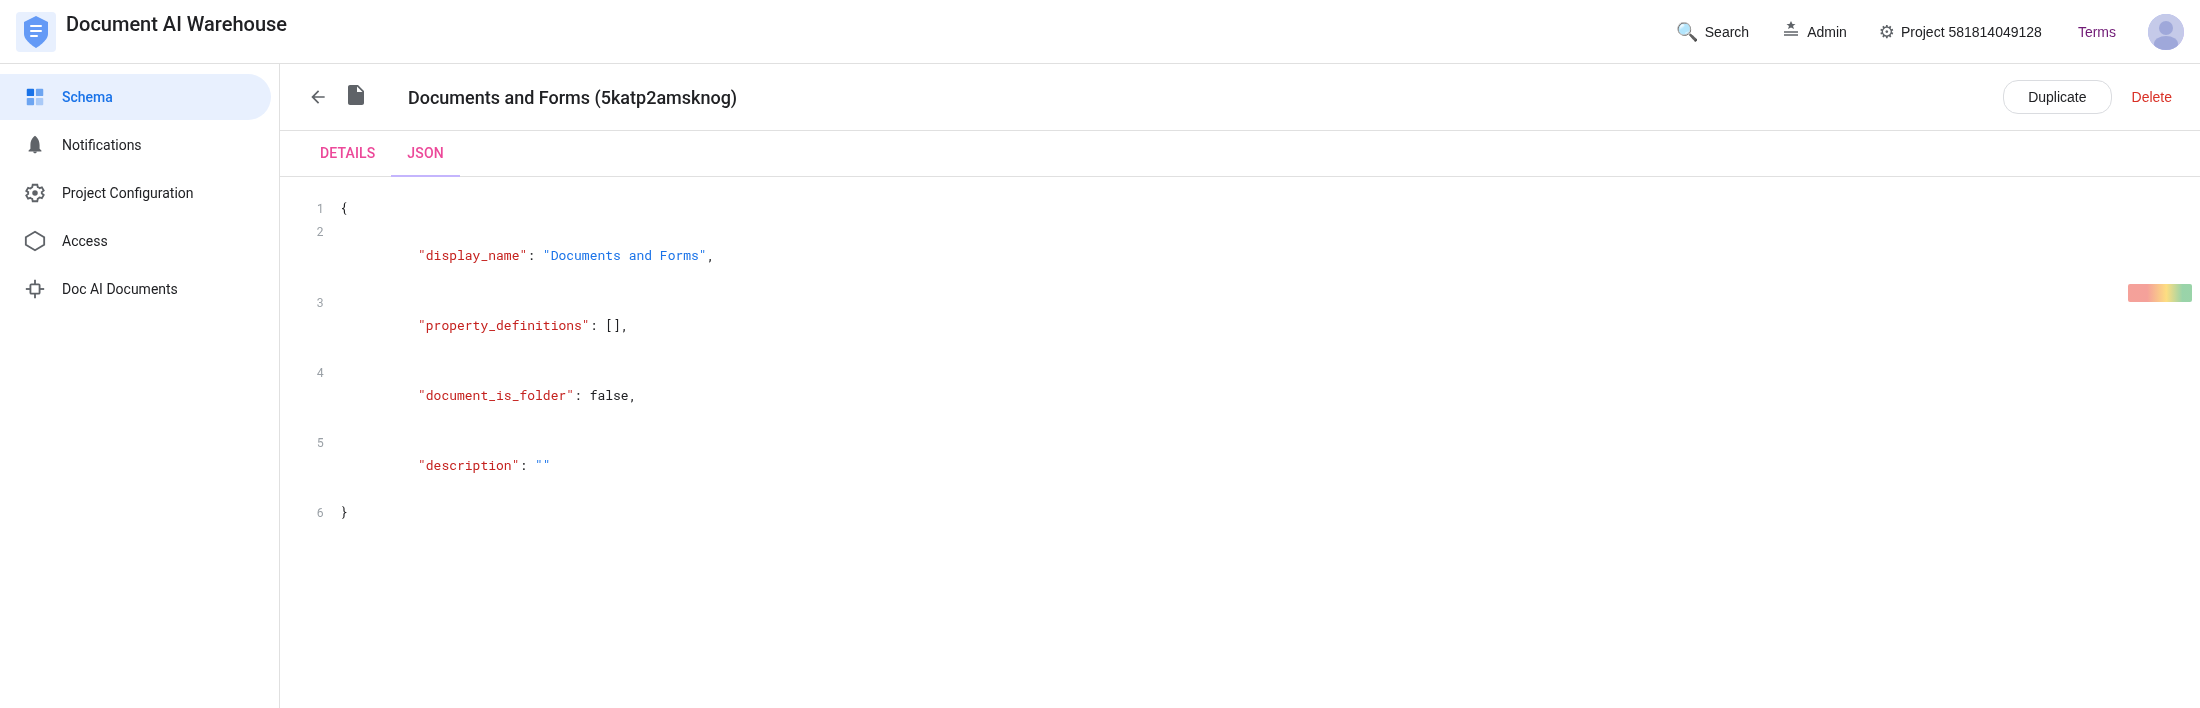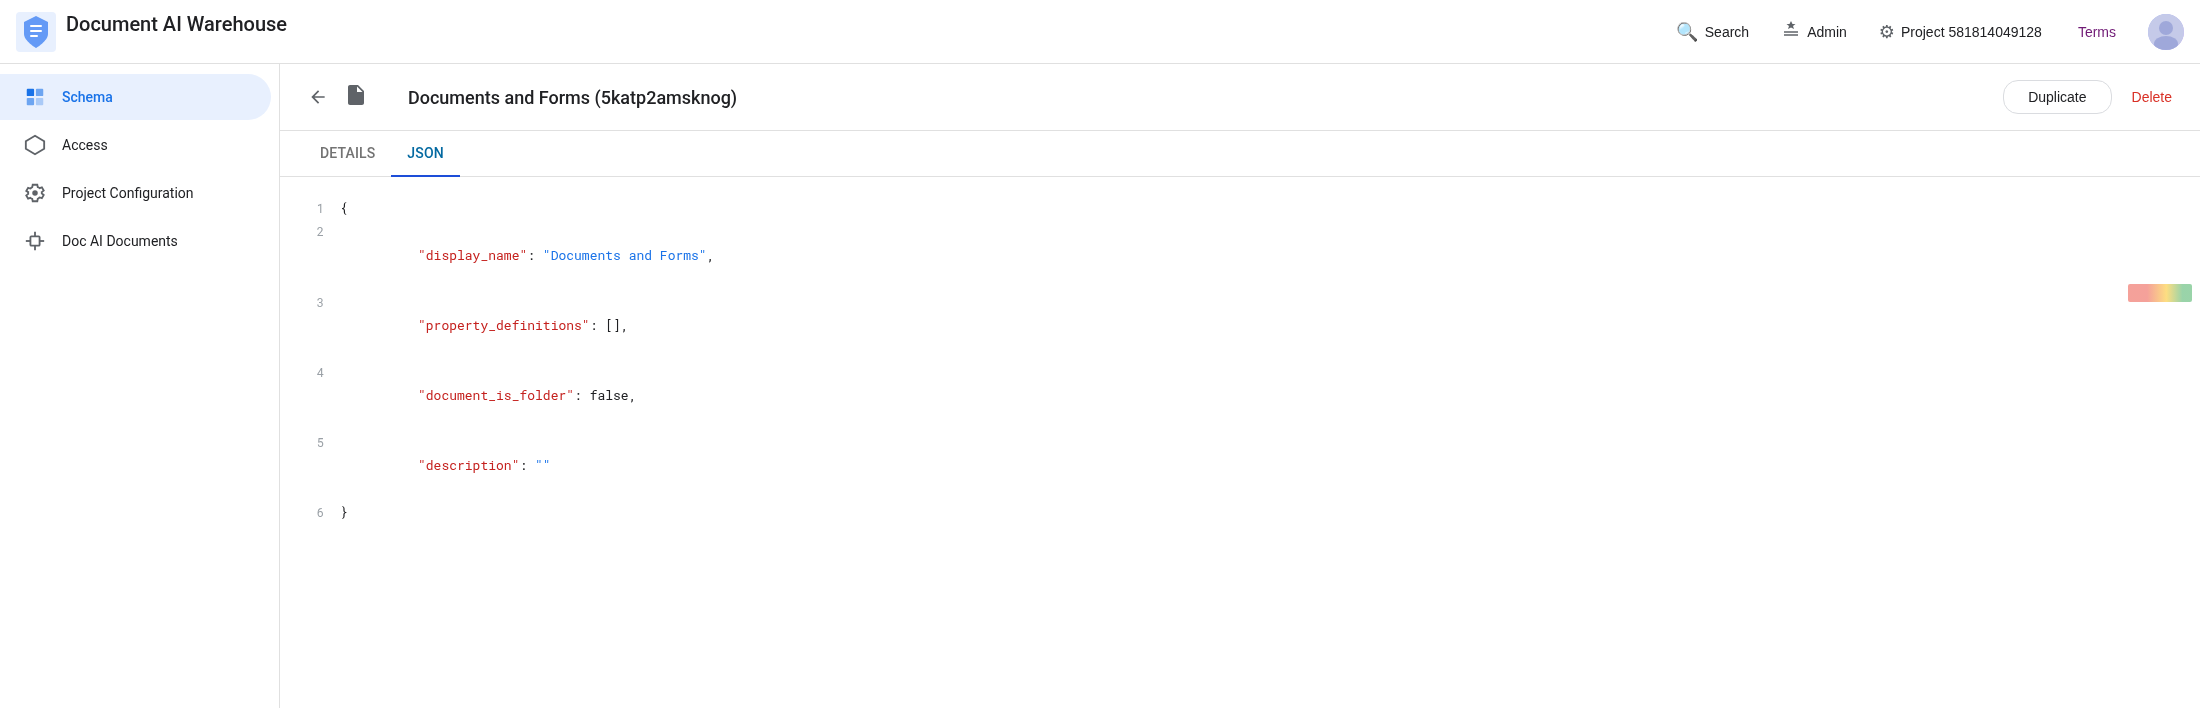--- a/index.html
+++ b/index.html
@@ -184,28 +184,28 @@
     .tabs {
       display: flex;
       border-bottom: 1px solid #e0e0e0;
       padding: 0 24px;
     }
     .tab {
       padding: 14px 16px;
       font-size: 14px;
       font-weight: 500;
       cursor: pointer;
-      color: #737373;
+      color: #ec4899;
       border-bottom: 2px solid transparent;
       margin-bottom: -1px;
       letter-spacing: 0.01em;
     }
     .tab.active {
-      color: #0369a1;
-      border-bottom: 2px solid #1d4ed8;
+      color: #ec4899;
+      border-bottom: 2px solid #c4b5fd;
     }
 
     
     .json-content {
       padding: 20px 24px;
       font-family: 'Roboto Mono', 'Courier New', monospace;
       font-size: 13px;
       line-height: 1.8;
     }
     .json-line {
@@ -282,33 +282,42 @@
           <rect x="13" y="3" width="8" height="8" rx="1" fill="#1a73e8" opacity="0.6"></rect>
           <rect x="3" y="13" width="8" height="8" rx="1" fill="#1a73e8" opacity="0.6"></rect>
           <rect x="13" y="13" width="8" height="8" rx="1" fill="#1a73e8" opacity="0.3"></rect>
         </svg>
       </span>
       <span>Schema</span>
     </div>
     <div class="sidebar-item">
       <span class="sidebar-icon">
         <svg width="22" height="22" viewBox="0 0 24 24" fill="#5f6368">
-          <polygon points="12,2 22,8 22,16 12,22 2,16 2,8" fill="none" stroke="#5f6368" stroke-width="2"></polygon>
-        </svg>
-      </span>
-      <span>Access</span>
+          <path d="M12 2C12 2 7 5 7 12v4l-2 2v1h14v-1l-2-2v-4C17 5 12 2 12 2z"></path>
+          <path d="M10 19c0 1.1.9 2 2 2s2-.9 2-2h-4z" fill="#5f6368"></path>
+        </svg>
+      </span>
+      <span>Notifications</span>
     </div>
     <div class="sidebar-item">
       <span class="sidebar-icon">
         <svg width="22" height="22" viewBox="0 0 24 24" fill="#5f6368">
           <circle cx="12" cy="12" r="3" fill="#5f6368"></circle>
           <path d="M19.4 13a7.5 7.5 0 000-2l2.1-1.6-2-3.5-2.5.8A7 7 0 0015 5.6L14.5 3h-5L9 5.6A7 7 0 007 7.1L4.5 6.3l-2 3.5L4.6 11a7.5 7.5 0 000 2L2.5 14.6l2 3.5 2.5-.8A7 7 0 009 18.4L9.5 21h5l.5-2.6a7 7 0 002-1.5l2.5.8 2-3.5-2.1-1.7z" fill="none" stroke="#5f6368" stroke-width="2"></path>
         </svg>
       </span>
       <span>Project Configuration</span>
+    </div>
+    <div class="sidebar-item">
+      <span class="sidebar-icon">
+        <svg width="22" height="22" viewBox="0 0 24 24" fill="#5f6368">
+          <polygon points="12,2 22,8 22,16 12,22 2,16 2,8" fill="none" stroke="#5f6368" stroke-width="2"></polygon>
+        </svg>
+      </span>
+      <span>Access</span>
     </div>
     <div class="sidebar-item">
       <span class="sidebar-icon">
         <svg width="22" height="22" viewBox="0 0 24 24" fill="#5f6368">
           <rect x="7" y="7" width="10" height="10" rx="1" fill="none" stroke="#5f6368" stroke-width="2"></rect>
           <line x1="12" y1="2" x2="12" y2="7" stroke="#5f6368" stroke-width="2"></line>
           <line x1="12" y1="17" x2="12" y2="22" stroke="#5f6368" stroke-width="2"></line>
           <line x1="2" y1="12" x2="7" y2="12" stroke="#5f6368" stroke-width="2"></line>
           <line x1="17" y1="12" x2="22" y2="12" stroke="#5f6368" stroke-width="2"></line>
         </svg>

